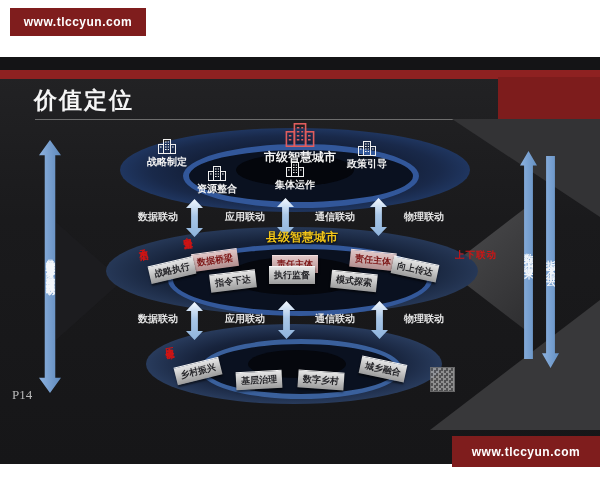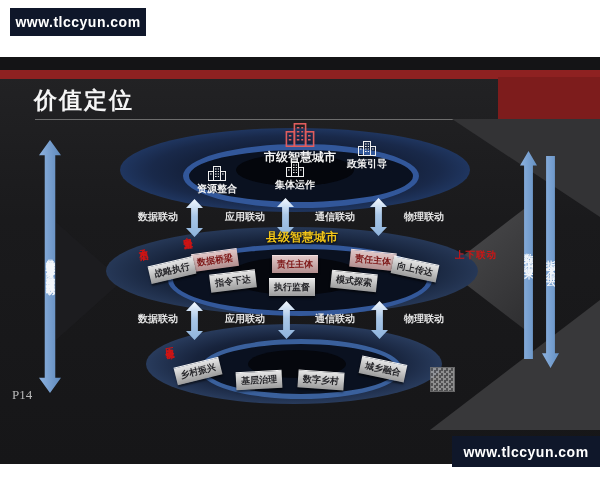--- a/index.html
+++ b/index.html
@@ -1,19 +1,19 @@
 <!DOCTYPE html>
 <html><head>
 <meta charset="utf-8">
 <style>
   html,body{margin:0;padding:0;background:#fff;}
   .stage{position:relative;width:600px;height:480px;background:#fff;overflow:hidden;
          font-family:"Liberation Sans","DejaVu Sans",sans-serif;}
   .abs{position:absolute;}
-  .banner{background:#0f172a;color:#fff;font-size:14px;font-weight:600;
+  .banner{background:#7f1d1d;color:#fff;font-size:12px;font-weight:600;
           display:flex;align-items:center;justify-content:center;letter-spacing:.5px;}
   .slide{left:0;top:57px;width:600px;height:407px;background:linear-gradient(#232325,#1a1a1c 40%,#161618);}
   .ell{position:absolute;border-radius:50%;}
   .t1item{position:absolute;width:54px;text-align:center;z-index:6;}
   .t1label{display:block;color:#f2f2f2;font-size:10px;font-weight:bold;white-space:nowrap;}
   .linklab{position:absolute;color:#e4e4e4;font-size:10px;font-weight:bold;z-index:6;white-space:nowrap;}
   .varrow{position:absolute;width:17px;height:38px;z-index:6;
           background:linear-gradient(180deg,#f4f9ff,#a9c7e8 45%,#8fb4dd);
           clip-path:polygon(50% 0%,100% 24%,70% 24%,70% 76%,100% 76%,50% 100%,0% 76%,30% 76%,30% 24%,0% 24%);}
   .rolebox{position:absolute;z-index:7;font-size:9px;font-weight:bold;color:#7c1616;
@@ -67,20 +67,33 @@
             <rect x="13.5" y="6.5" width="5" height="9"></rect>
           </g>
           <g stroke="#e05d5d" stroke-width="1" stroke-dasharray="1.6 1.2">
             <path d="M8 4h4M8 6.5h4M8 9h4M8 11.5h4M3 9h2M3 11.5h2M15 9h2M15 11.5h2"></path>
           </g>
         </svg>
       </span>
       <span class="t1label" style="font-size:12px;">市级智慧城市</span>
     </div>
 
+    <div class="t1item" style="left:140px;top:81px;">
+      <span><svg class="bsvg" width="20" height="17" viewBox="0 0 20 17">
+            <g fill="none" stroke="#f0f0f0" stroke-width="1">
+              <rect x="6.5" y="1.5" width="7" height="14"></rect>
+              <rect x="1.5" y="6.5" width="5" height="9"></rect>
+              <rect x="13.5" y="6.5" width="5" height="9"></rect>
+            </g>
+            <g stroke="#f0f0f0" stroke-width="1" stroke-dasharray="1.6 1.2">
+              <path d="M8 4h4M8 6.5h4M8 9h4M8 11.5h4M3 9h2M15 9h2"></path>
+            </g>
+          </svg></span>
+      <span class="t1label">战略制定</span>
+    </div>
     <div class="t1item" style="left:190px;top:108px;">
       <span><svg class="bsvg" width="20" height="17" viewBox="0 0 20 17">
             <g fill="none" stroke="#f0f0f0" stroke-width="1">
               <rect x="6.5" y="1.5" width="7" height="14"></rect>
               <rect x="1.5" y="6.5" width="5" height="9"></rect>
               <rect x="13.5" y="6.5" width="5" height="9"></rect>
             </g>
             <g stroke="#f0f0f0" stroke-width="1" stroke-dasharray="1.6 1.2">
               <path d="M8 4h4M8 6.5h4M8 9h4M8 11.5h4M3 9h2M15 9h2"></path>
             </g>
@@ -130,21 +143,21 @@
 
     <span class="rednote" style="left:170px;top:174px;transform:rotate(-8deg);">中坚力量</span>
     <span class="rednote" style="left:126px;top:186px;transform:rotate(-10deg);">承上启下</span>
 
     <span class="rolebox" style="left:192px;top:194px;transform:rotate(-8deg);">数据桥梁</span>
     <span class="rolebox" style="left:272px;top:198px;">责任主体</span>
     <span class="rolebox" style="left:350px;top:194px;transform:rotate(6deg);">责任主体</span>
 
     <span class="taskbox" style="left:149px;top:204px;transform:rotate(-13deg);">战略执行</span>
     <span class="taskbox" style="left:210px;top:215px;transform:rotate(-7deg);">指令下达</span>
-    <span class="taskbox" style="left:269px;top:221px;">执行监督</span>
+    <span class="taskbox" style="left:269px;top:209px;">执行监督</span>
     <span class="taskbox" style="left:331px;top:215px;transform:rotate(6deg);">模式探索</span>
     <span class="taskbox" style="left:392px;top:203px;transform:rotate(12deg);">向上传达</span>
 
     <span class="abs" style="left:455px;top:192px;z-index:8;color:#d01414;font-size:9.5px;font-weight:bold;letter-spacing:1px;white-space:nowrap;">上下联动</span>
 
     <span class="linklab" style="left:138px;top:255px;">数据联动</span>
     <div class="varrow" style="left:186px;top:245px;"></div>
     <span class="linklab" style="left:225px;top:255px;">应用联动</span>
     <div class="varrow" style="left:278px;top:244px;"></div>
     <span class="linklab" style="left:315px;top:255px;">通信联动</span>

